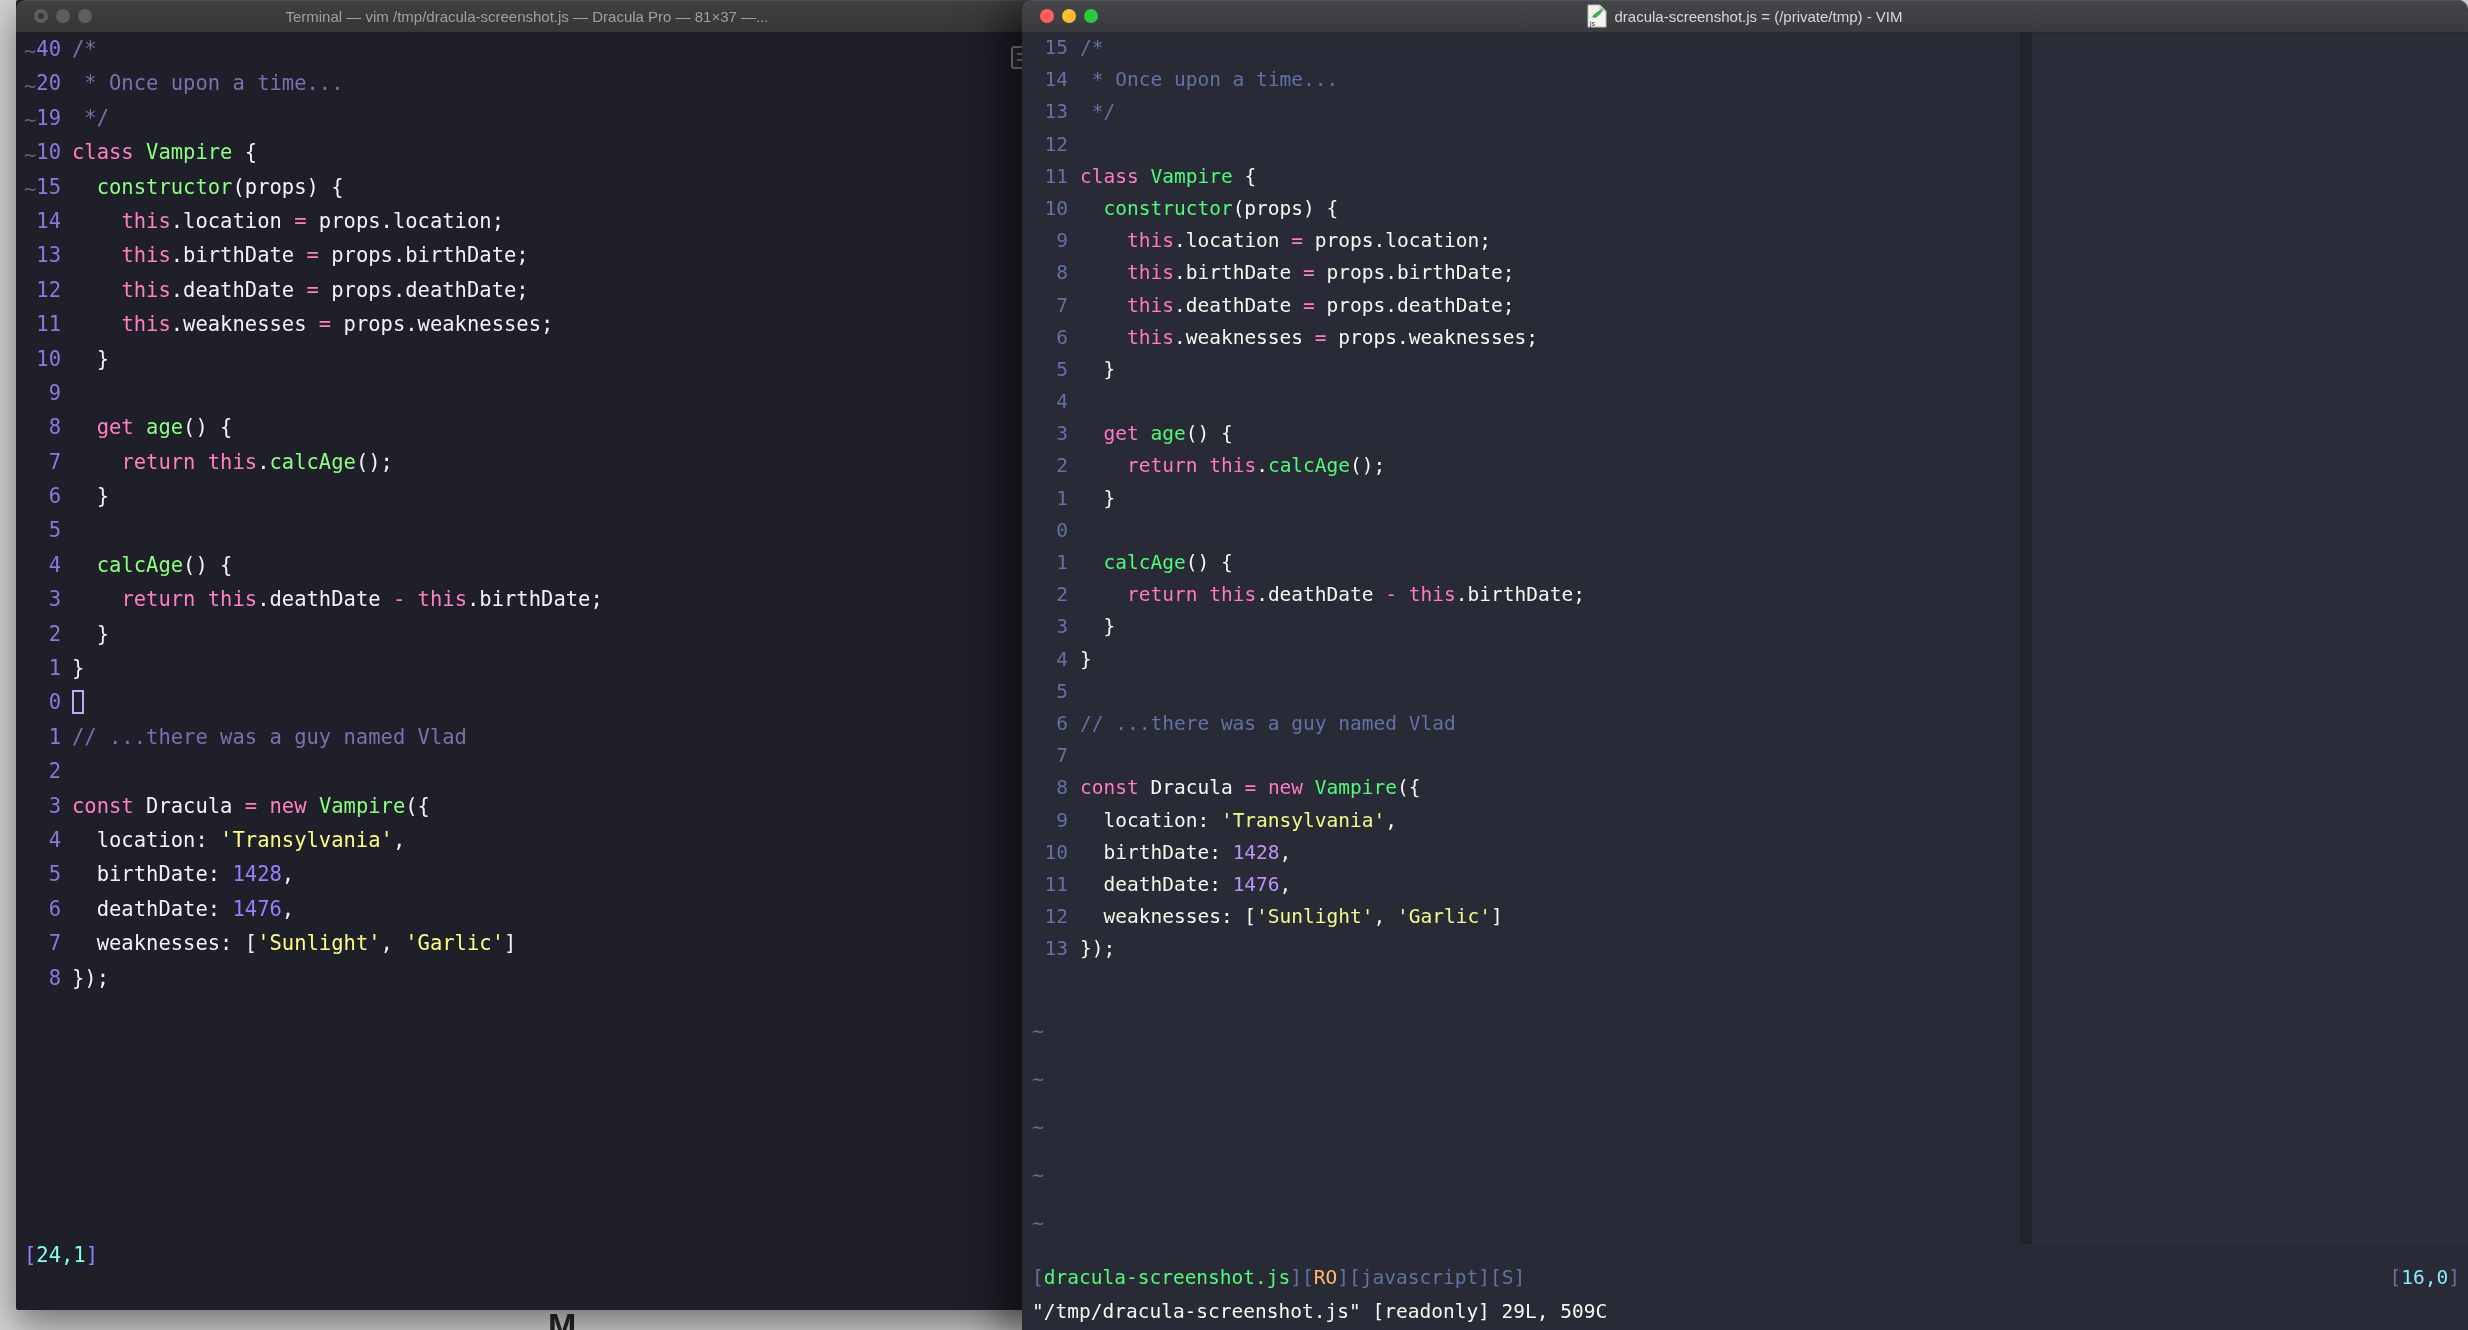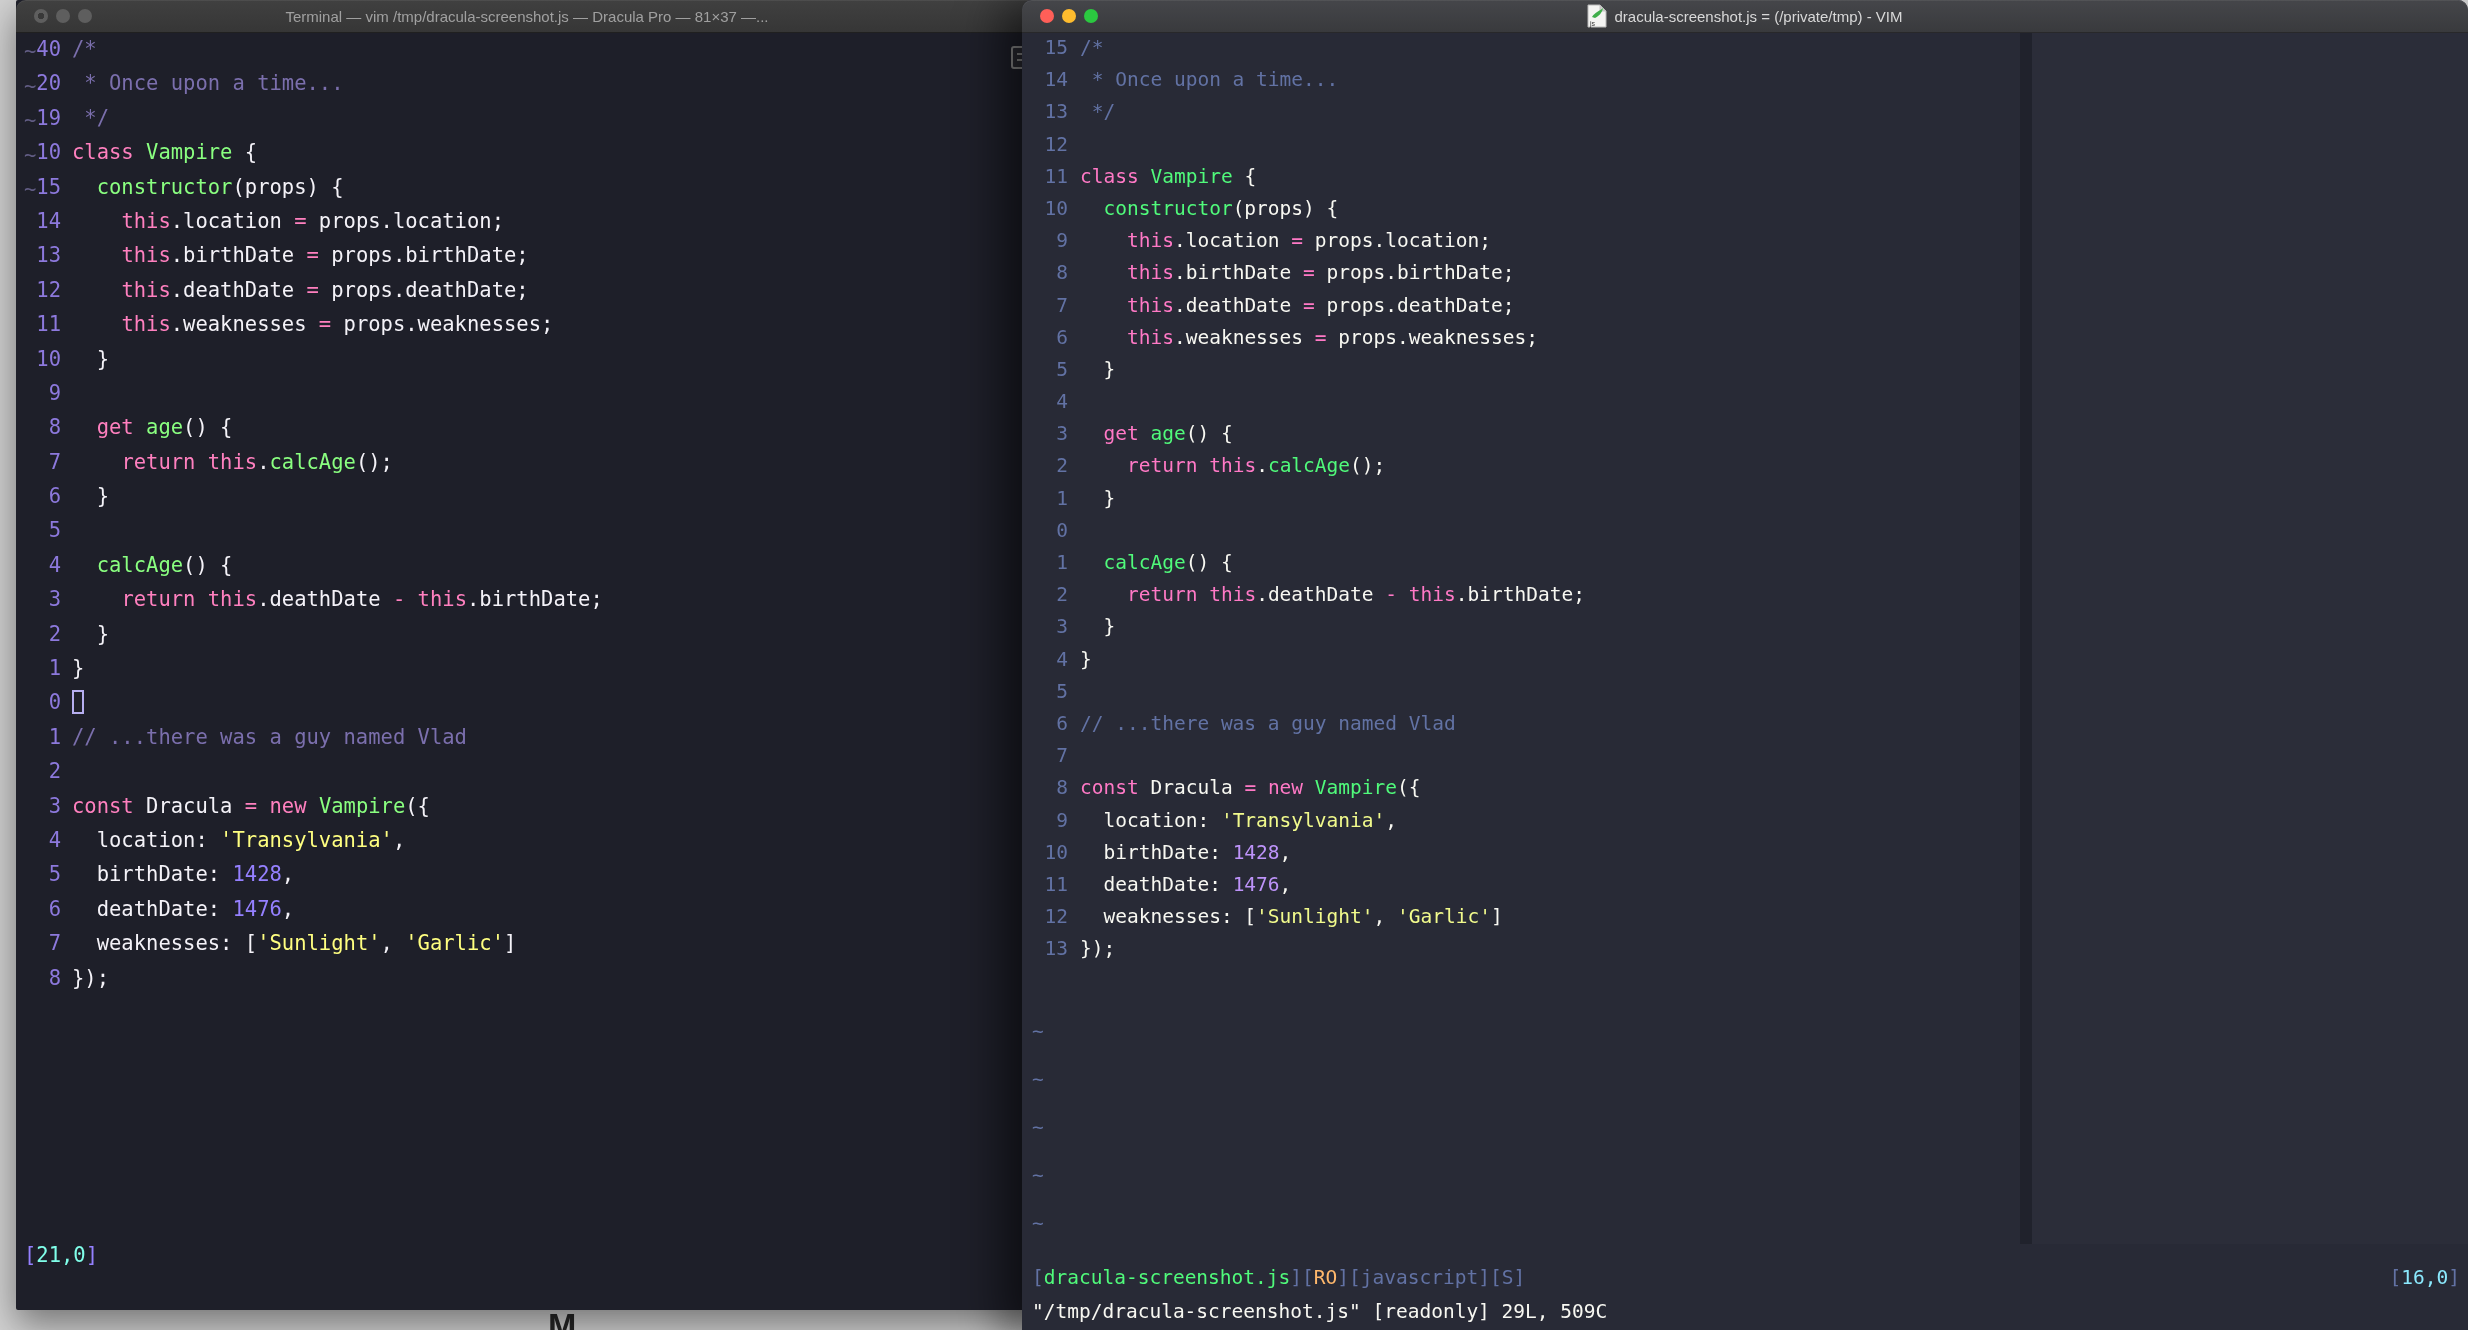--- a/index.html
+++ b/index.html
@@ -116,21 +116,21 @@
     </div>
   <div id="tildes-left">
       <div class="trow" style="color: rgb(98, 93, 133);">~</div>
       <div class="trow" style="color: rgb(98, 93, 133);">~</div>
       <div class="trow" style="color: rgb(98, 93, 133);">~</div>
       <div class="trow" style="color: rgb(98, 93, 133);">~</div>
       <div class="trow" style="color: rgb(98, 93, 133);">~</div>
       <div class="trow" style="color: rgb(98, 93, 133);">~</div>
     </div>
   <div class="statusbar" id="status-left">
-    <span><span style="color: rgb(149, 128, 255);">[</span><span style="color: rgb(128, 255, 234);">21,0</span><span style="color: rgb(149, 128, 255);">]</span></span>
+    <span><span style="color: rgb(149, 128, 255);">[</span><span style="color: rgb(128, 255, 234);">24,1</span><span style="color: rgb(149, 128, 255);">]</span></span>
   </div>
   <div class="split-btn">
     <span class="bar b1"></span>
     <span class="bar b2"></span>
   </div>
 </div>
 
 <div class="window" id="win-right" style="background: rgb(40, 42, 54);">
   <div id="colbreak-right"></div>
   <div id="sidefill-right"></div>

